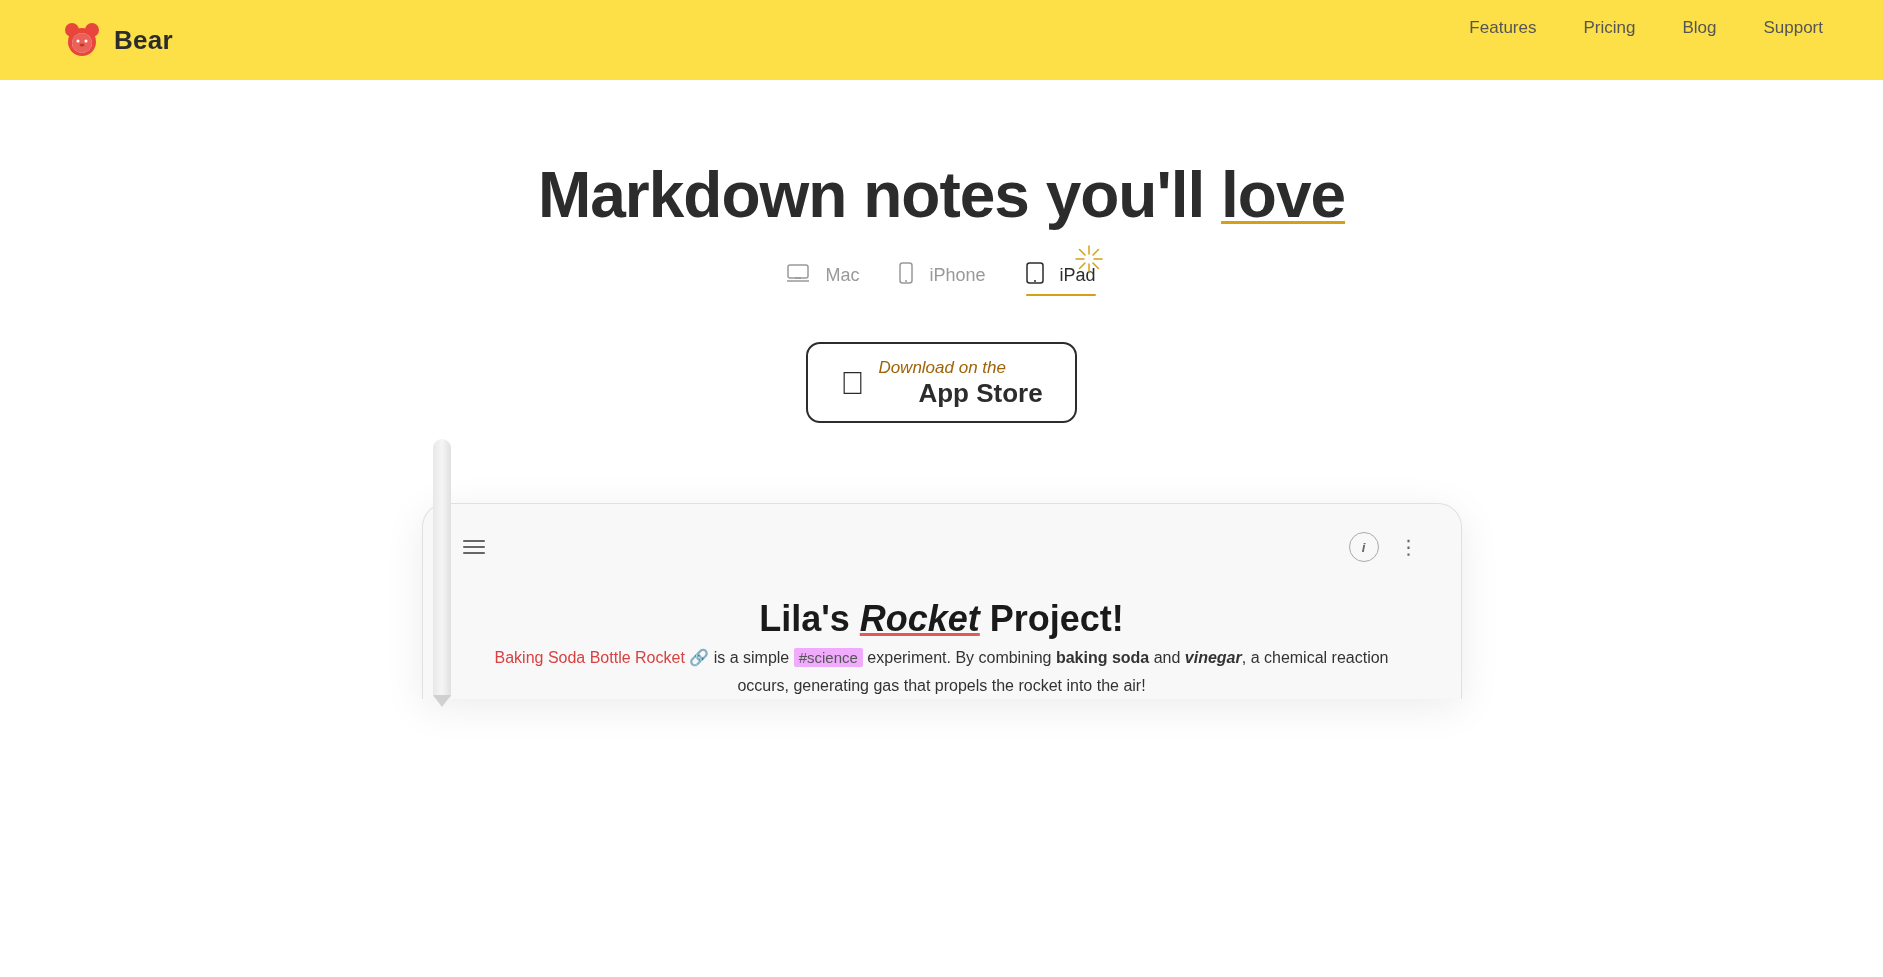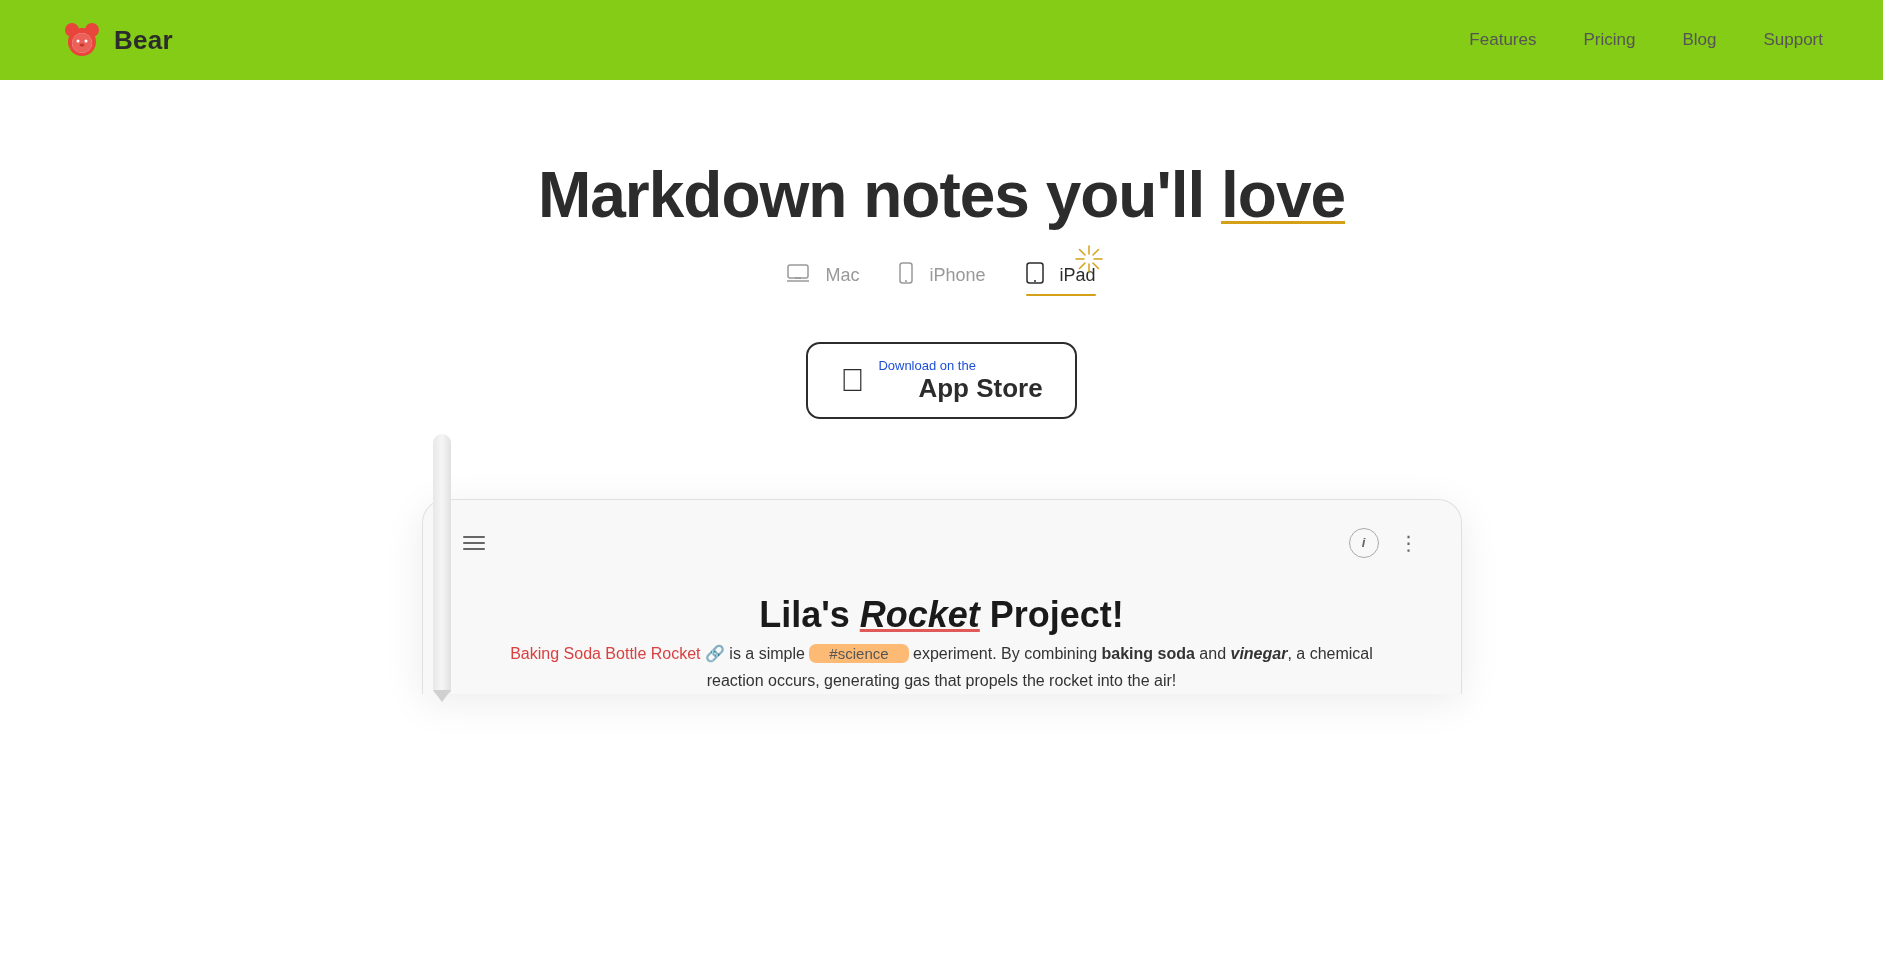--- a/index.html
+++ b/index.html
@@ -11,24 +11,24 @@
     body {
       font-family: -apple-system, BlinkMacSystemFont, 'Segoe UI', Helvetica, Arial, sans-serif;
       background: #ffffff;
       color: #2c2c2c;
       overflow-x: hidden;
     }
 
     
     .navbar {
       display: flex;
-      align-items: center;
+      align-items: flex-start;
       justify-content: space-between;
       padding: 18px 60px;
-      background: #84cc16;
+      background: #fde047;
     }
 
     .navbar-logo {
       display: flex;
       align-items: center;
       gap: 10px;
       text-decoration: none;
       color: #2c2c2c;
     }
 
@@ -147,24 +147,25 @@
       line-height: 1;
     }
 
     .appstore-text {
       display: flex;
       flex-direction: column;
       align-items: flex-start;
     }
 
     .appstore-subtitle {
-      font-size: 13px;
-      color: #1d4ed8;
+      font-size: 17px;
+      color: #a16207;
       font-weight: 400;
       line-height: 1.2;
+      font-style: italic;
     }
 
     .appstore-title {
       font-size: 26px;
       font-weight: 700;
       color: #2c2c2c;
       line-height: 1.1;
       margin-left: 40px;
     }
 
@@ -287,23 +288,23 @@
       color: #333;
       line-height: 1.7;
     }
 
     .note-link {
       color: #d94040;
       text-decoration: none;
     }
 
     .note-tag {
-      background: #fdba74;
-      border-radius: 7px;
-      padding: 1px 20px;
+      background: #f0abfc;
+      border-radius: 2px;
+      padding: 1px 5px;
       font-size: 15px;
       color: #555;
     }
 
     .note-bold {
       font-weight: 700;
     }
 
     .note-italic {
       font-style: italic;

